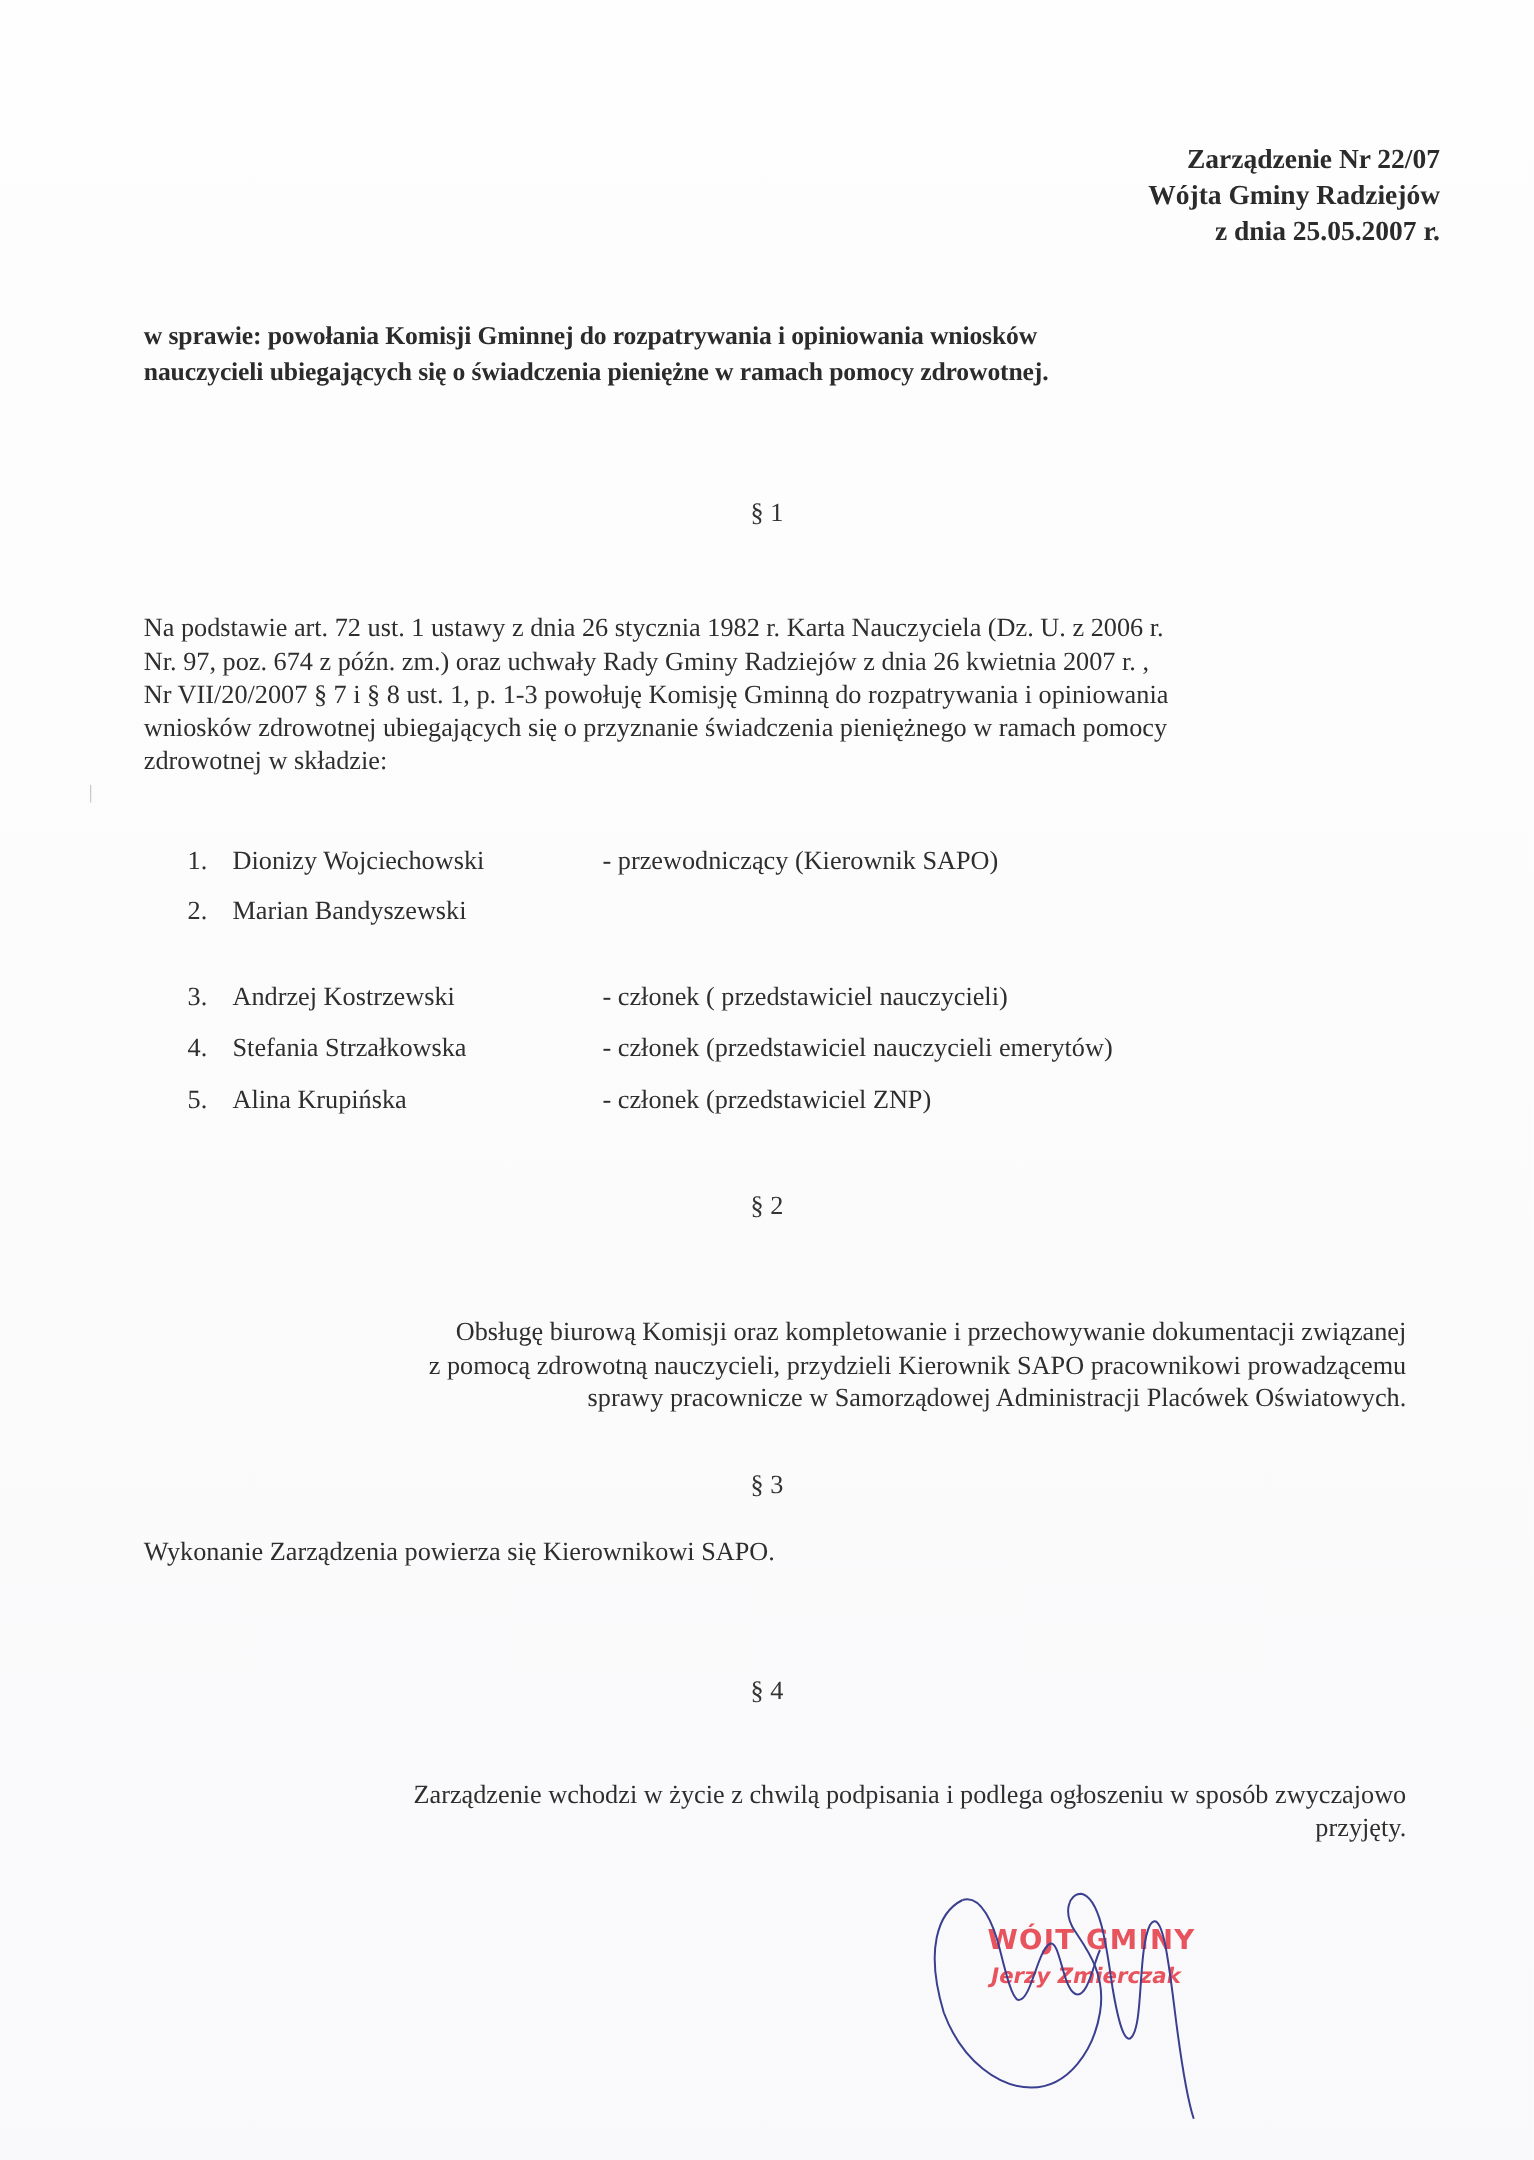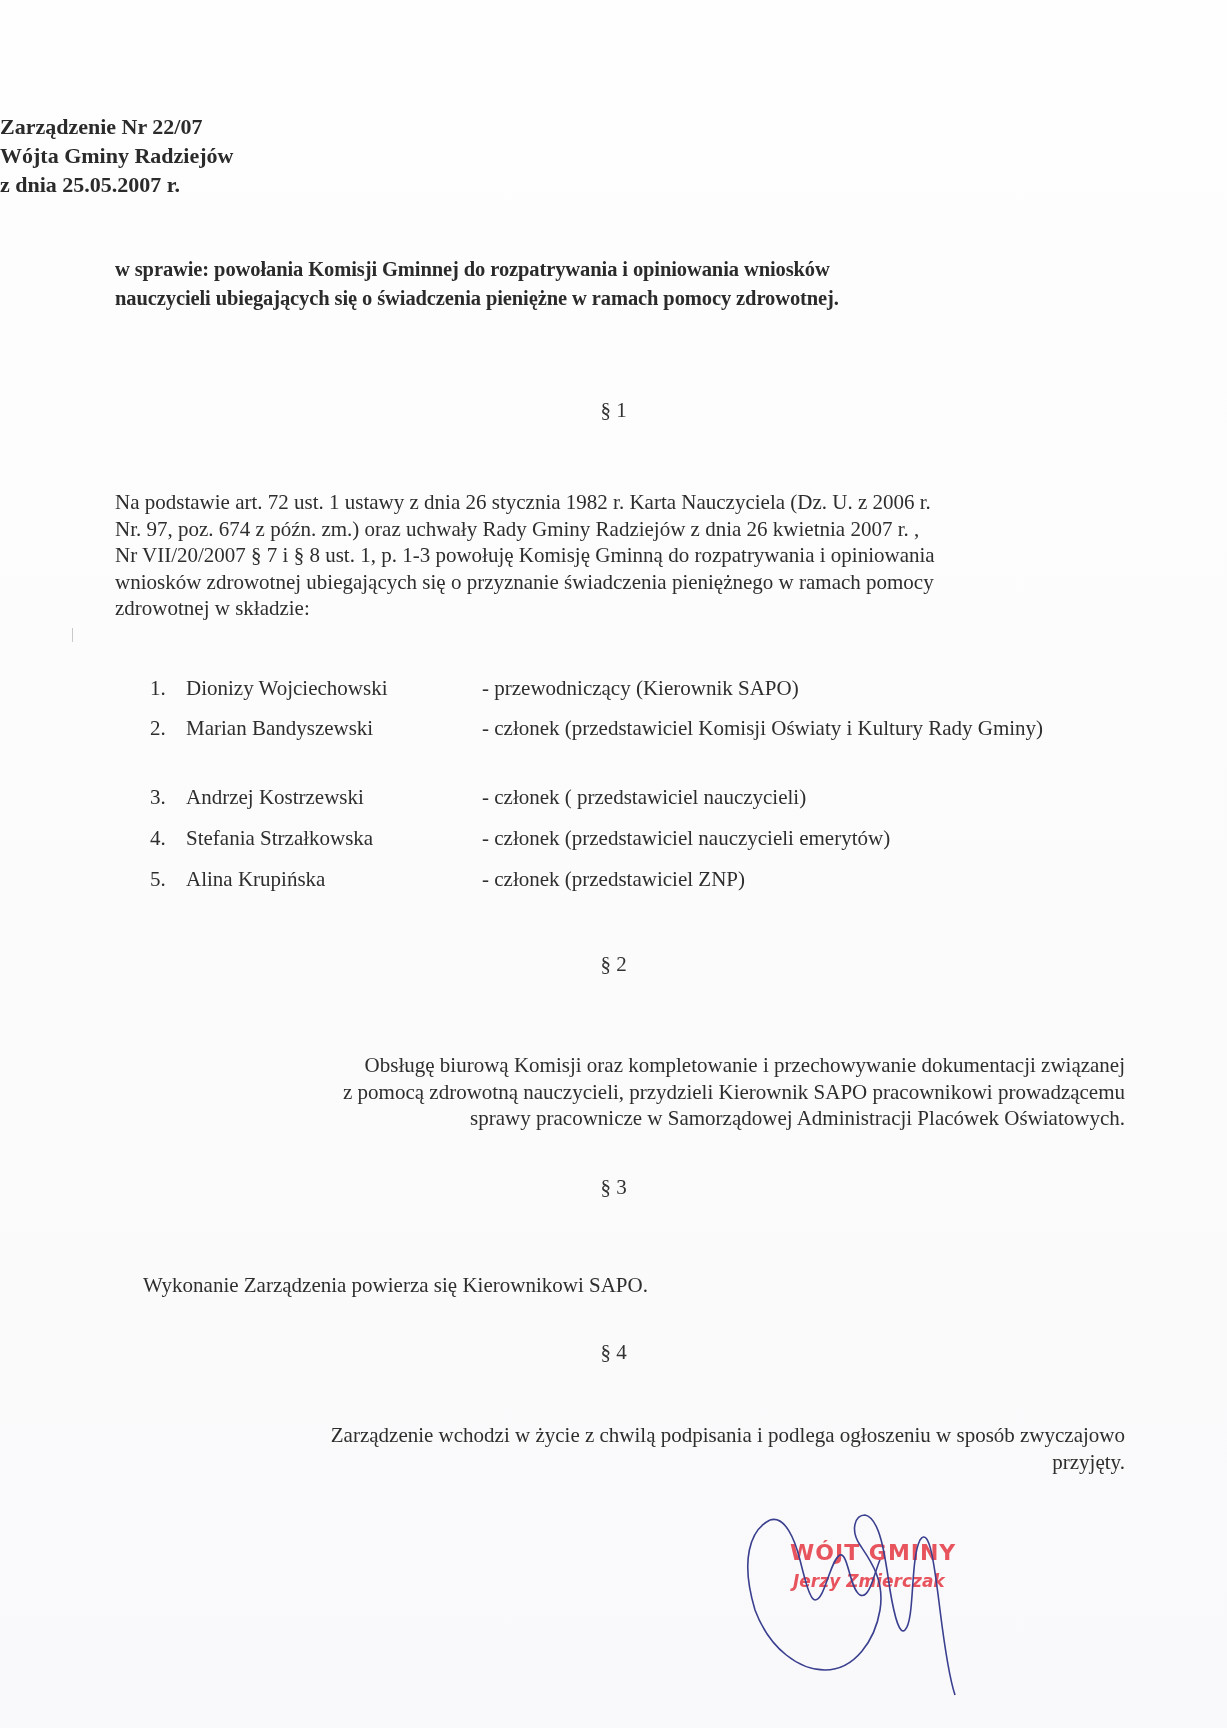--- a/index.html
+++ b/index.html
@@ -11,21 +11,21 @@
       overflow: hidden;
       font-family: "Liberation Serif", "DejaVu Serif", serif;
       color: #2a2a2a;
     }
     .page {
       position: absolute; left: 0; top: 0; width: 1227px; height: 1728px;
       background: linear-gradient(180deg, #fefefe 0%, #fbfbfc 60%, #f9f9fb 100%);
     }
     .header {
       position: absolute; left: 0; top: 112px; width: 1152px;
-      text-align: left; font-weight: bold; font-size: 22px; line-height: 29px;
+      text-align: right; font-weight: bold; font-size: 22px; line-height: 29px;
       color: #2b2b2b;
     }
     .subject {
       position: absolute; left: 115px; top: 255px; width: 1010px;
       font-weight: bold; font-size: 20.5px; line-height: 29px; color: #2b2b2b;
       letter-spacing: -0.1px;
     }
     .para-mark {
       position: absolute; left: 0; width: 1227px; text-align: center;
       font-size: 21px; color: #333;
@@ -90,21 +90,20 @@
 
   <div class="members">
     <div class="member m1">
       <span class="num">1.</span>
       <span class="name">Dionizy Wojciechowski</span>
       <span class="role">- przewodniczący (Kierownik SAPO)</span>
     </div>
     <div class="member m2">
       <span class="num">2.</span>
       <span class="name">Marian Bandyszewski</span>
-      <span class="role">- członek (przedstawiciel Komisji Oświaty i Kultury Rady Gminy)</span>
     </div>
     <div class="member m3">
       <span class="num">3.</span>
       <span class="name">Andrzej Kostrzewski</span>
       <span class="role">- członek ( przedstawiciel nauczycieli)</span>
     </div>
     <div class="member m4">
       <span class="num">4.</span>
       <span class="name">Stefania Strzałkowska</span>
       <span class="role">- członek (przedstawiciel nauczycieli emerytów)</span>
@@ -117,21 +116,21 @@
   </div>
 
   <div class="para-mark" style="top:952px;">§ 2</div>
   <div class="body-text" style="top:1052px;text-align:right;">
     <div>Obsługę biurową Komisji oraz kompletowanie i przechowywanie dokumentacji związanej</div>
     <div>z pomocą zdrowotną nauczycieli, przydzieli Kierownik SAPO pracownikowi prowadzącemu</div>
     <div>sprawy pracownicze w Samorządowej Administracji Placówek Oświatowych.</div>
   </div>
 
   <div class="para-mark" style="top:1175px;">§ 3</div>
-  <div class="body-text" style="top:1272px;margin-left:28px;">
+  <div class="body-text" style="top:1228px;">
     <div>Wykonanie Zarządzenia powierza się Kierownikowi SAPO.</div>
   </div>
 
   <div class="para-mark" style="top:1340px;">§ 4</div>
   <div class="body-text" style="top:1422px;text-align:right;">
     <div>Zarządzenie wchodzi w życie z chwilą podpisania i podlega ogłoszeniu w sposób zwyczajowo</div>
     <div>przyjęty.</div>
   </div>
 
   <div class="stamp">

